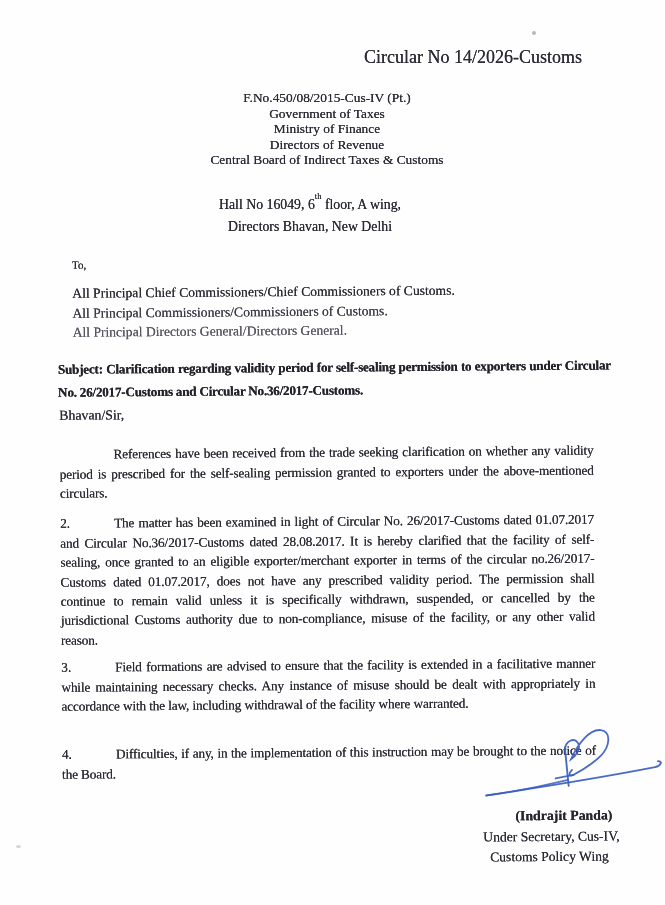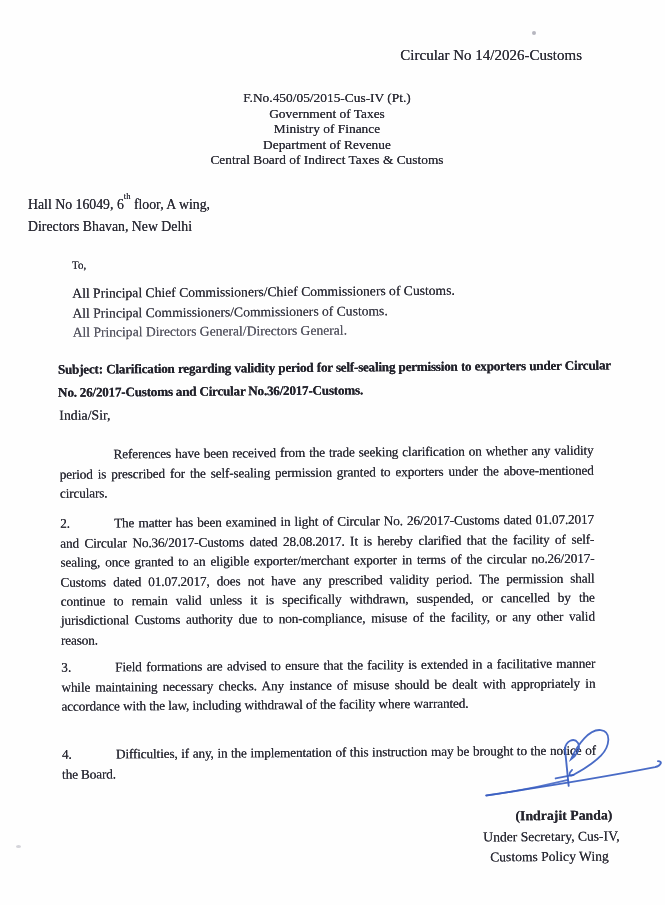--- a/index.html
+++ b/index.html
@@ -6,26 +6,26 @@
   .page {
     position:relative; width:665px; height:905px; margin:0 auto;
     background:#fefefe; overflow:hidden;
     font-family:"Liberation Serif","DejaVu Serif",serif;
     color:#2c2c36;
   }
   .abs { position:absolute; }
   .soft { text-shadow:0 0 0.4px currentColor; }
   .pre { white-space:pre-wrap; }
 
-  .circular-line { top:47px; left:0; right:0; text-align:right; padding-right:83px; font-size:15px; }
+  .circular-line { top:47px; left:0; right:0; text-align:right; padding-right:83px; font-size:18px; }
 
   .org-block { top:90px; left:0; right:0; text-align:center; padding-right:11px;
                font-size:13.4px; line-height:15.6px; }
 
-  .addr-block { top:189px; left:0; right:0; text-align:left; padding-right:73px;
+  .addr-block { top:189px; left:0; right:0; text-align:center; padding-right:73px;
                 font-size:13.8px; line-height:22px;padding-left:28px; }
 
   sup.ord { font-size:8.5px; position:relative; top:-4.5px; letter-spacing:0; }
 
   
   .letter-body { top:256px; left:0; right:0; height:649px;
                  transform:rotate(-0.45deg); transform-origin:40px 0; }
 
   .to-label { top:3px; left:72px; font-size:11px; }
   .addressees { top:28px; left:72px; right:20px; font-size:13.6px; line-height:19.6px; }
@@ -61,45 +61,45 @@
               border:1px solid transparent; border-right-color:rgba(130,130,150,0.30); }
 </style>
 </head>
 <body>
 
 <div class="page">
 
   <div class="abs circular-line soft">Circular No 14/2026-Customs</div>
 
   <div class="abs org-block soft">
-    <div>F.No.450/05/2015-Cus-IV (Pt.)</div>
+    <div>F.No.450/08/2015-Cus-IV (Pt.)</div>
     <div>Government of Taxes</div>
     <div>Ministry of Finance</div>
-    <div>Department of Revenue</div>
+    <div>Directors of Revenue</div>
     <div>Central Board of Indirect Taxes &amp; Customs</div>
   </div>
 
   <div class="abs addr-block soft">
     <div><span class="pre">Hall No 16049, 6</span><sup class="ord">th</sup><span class="pre"> floor, A wing,</span></div>
     <div>Directors Bhavan, New Delhi</div>
   </div>
 
   <div class="abs letter-body">
 
     <div class="abs to-label soft">To,</div>
 
     <div class="abs addressees soft">
       <div>All Principal Chief Commissioners/Chief Commissioners of Customs.</div>
       <div class="addr-l2">All Principal Commissioners/Commissioners of Customs.</div>
       <div class="addr-l3">All Principal Directors General/Directors General.</div>
     </div>
 
     <div class="abs subject soft">Subject: Clarification regarding validity period for self-sealing permission to exporters under Circular No. 26/2017-Customs and Circular No.36/2017-Customs.</div>
 
-    <div class="abs greeting soft">India/Sir,</div>
+    <div class="abs greeting soft">Bhavan/Sir,</div>
 
     <p class="abs para p1 soft">References have been received from the trade seeking clarification on whether any validity period is prescribed for the self-sealing permission granted to exporters under the above-mentioned circulars.</p>
 
     <p class="abs para p2 soft"><span class="pnum">2.</span><span>The matter has been examined in light of Circular No. 26/2017-Customs dated 01.07.2017 and Circular No.36/2017-Customs dated 28.08.2017. It is hereby clarified that the facility of self-sealing, once granted to an eligible exporter/merchant exporter in terms of the circular no.26/2017-Customs dated 01.07.2017, does not have any prescribed validity period. The permission shall continue to remain valid unless it is specifically withdrawn, suspended, or cancelled by the jurisdictional Customs authority due to non-compliance, misuse of the facility, or any other valid reason.</span></p>
 
     <p class="abs para p3 soft"><span class="pnum">3.</span><span>Field formations are advised to ensure that the facility is extended in a facilitative manner while maintaining necessary checks. Any instance of misuse should be dealt with appropriately in accordance with the law, including withdrawal of the facility where warranted.</span></p>
 
     <p class="abs para p4 soft"><span class="pnum">4.</span><span>Difficulties, if any, in the implementation of this instruction may be brought to the notice of the Board.</span></p>
 
     <svg class="abs sig-ink" viewBox="0 0 198 88" fill="none">

